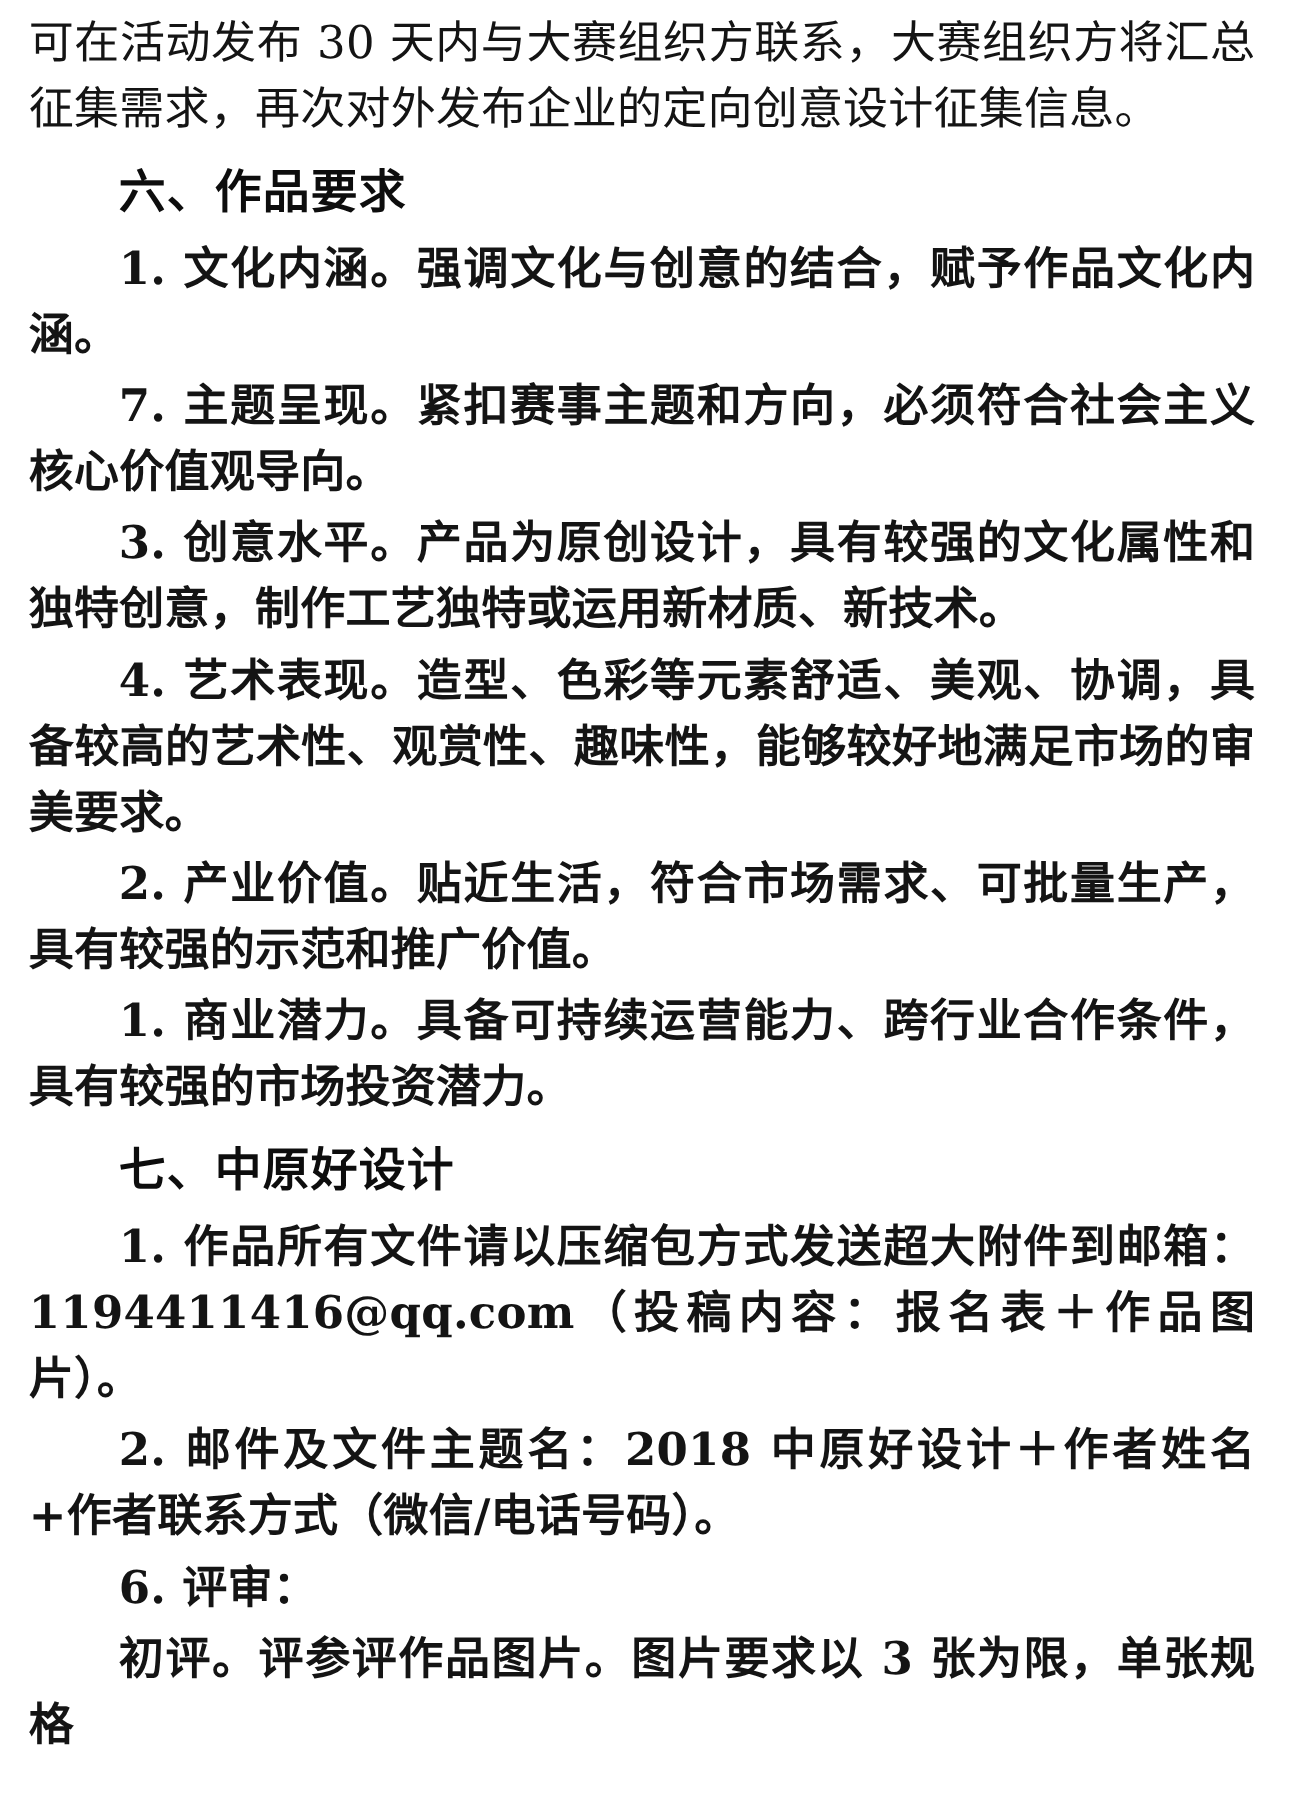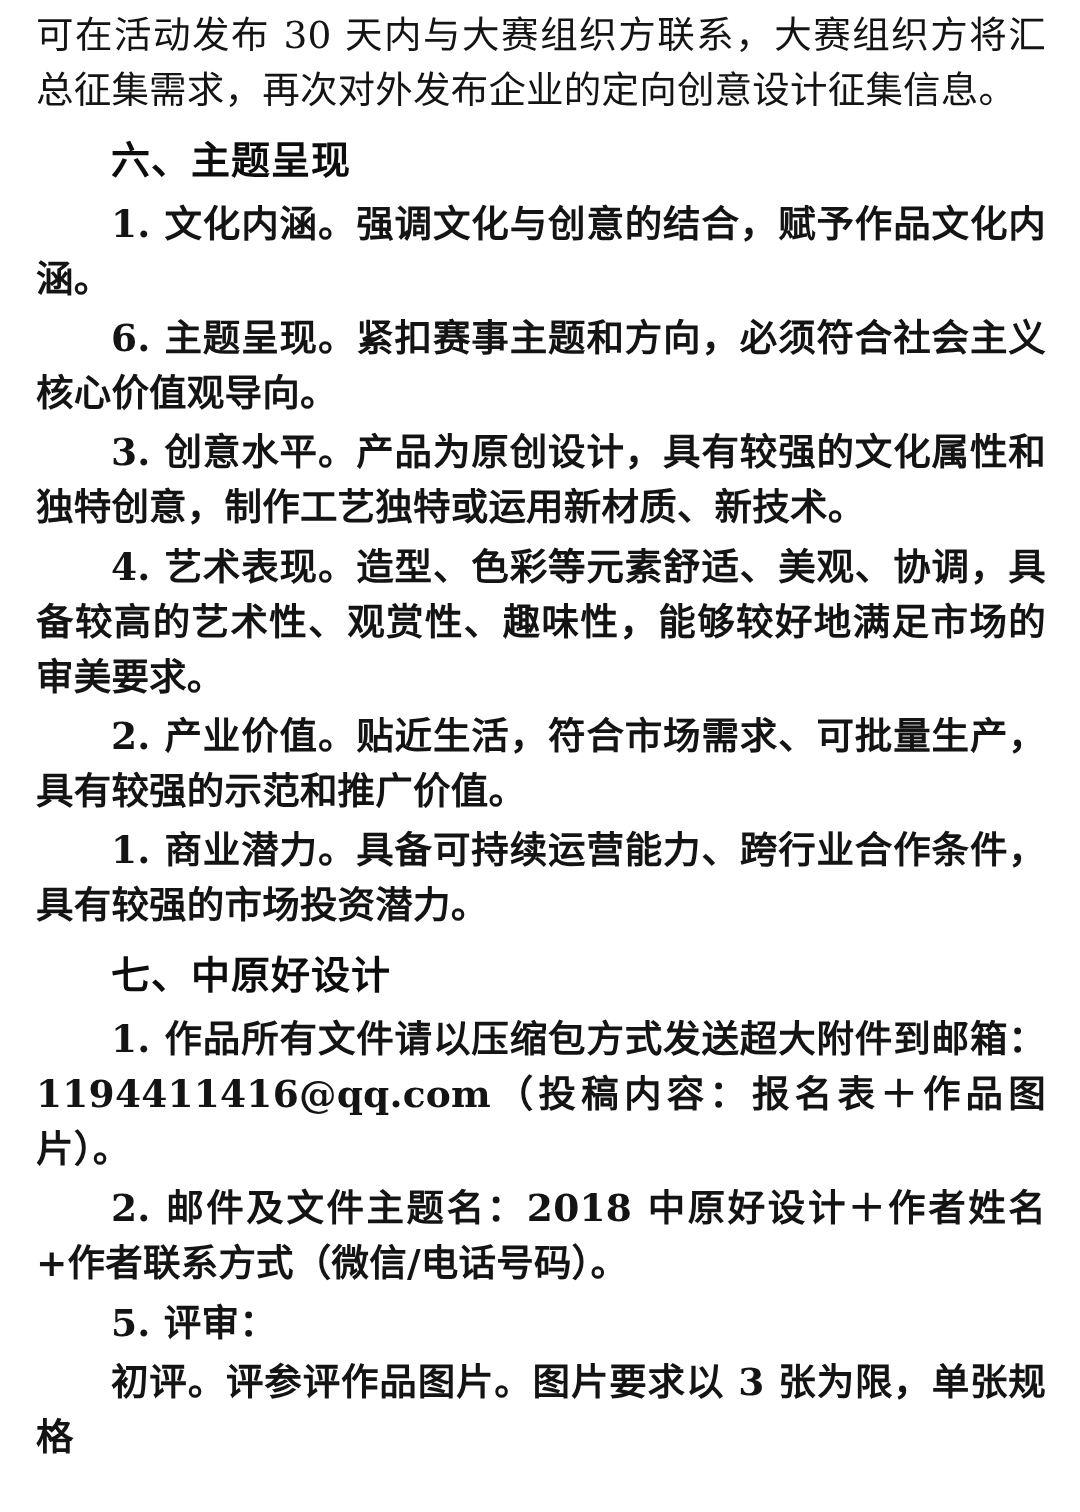--- a/index.html
+++ b/index.html
@@ -11,21 +11,21 @@
     width: 1080px;
     height: 1512px;
     font-family: "DejaVu Serif", "Liberation Serif", serif;
     color: #1a1a1a;
     overflow: hidden;
   }
   .page {
     box-sizing: border-box;
     width: 1080px;
     height: 1104px;
-    padding: 8px 34px 0 36px;
+    padding: 8px 34px 0 24px;
     background: #ffffff;
   }
   .para {
     font-size: 37.5px;
     line-height: 1.47;
     letter-spacing: 0.2px;
     margin: 0 0 4px 0;
     text-align: justify;
     text-justify: inter-ideograph;
     color: #141414;
@@ -45,29 +45,29 @@
     color: #0d0d0d;
   }
 </style>
 </head>
 <body>
 
 <div class="page">
 
   <p class="para">可在活动发布 30 天内与大赛组织方联系，大赛组织方将汇总征集需求，再次对外发布企业的定向创意设计征集信息。</p>
 
-  <h2 class="heading">六、主题呈现</h2>
+  <h2 class="heading">六、作品要求</h2>
 
   <p class="para indent">1. 文化内涵。强调文化与创意的结合，赋予作品文化内涵。</p>
-  <p class="para indent">6. 主题呈现。紧扣赛事主题和方向，必须符合社会主义核心价值观导向。</p>
+  <p class="para indent">7. 主题呈现。紧扣赛事主题和方向，必须符合社会主义核心价值观导向。</p>
   <p class="para indent">3. 创意水平。产品为原创设计，具有较强的文化属性和独特创意，制作工艺独特或运用新材质、新技术。</p>
   <p class="para indent">4. 艺术表现。造型、色彩等元素舒适、美观、协调，具备较高的艺术性、观赏性、趣味性，能够较好地满足市场的审美要求。</p>
   <p class="para indent">2. 产业价值。贴近生活，符合市场需求、可批量生产，具有较强的示范和推广价值。</p>
   <p class="para indent">1. 商业潜力。具备可持续运营能力、跨行业合作条件，具有较强的市场投资潜力。</p>
 
   <h2 class="heading">七、中原好设计</h2>
 
   <p class="para indent">1. 作品所有文件请以压缩包方式发送超大附件到邮箱：1194411416@qq.com（投稿内容：报名表＋作品图片）。</p>
   <p class="para indent">2. 邮件及文件主题名：2018 中原好设计＋作者姓名+作者联系方式（微信/电话号码）。</p>
-  <p class="para indent">5. 评审：</p>
+  <p class="para indent">6. 评审：</p>
   <p class="para indent">初评。评参评作品图片。图片要求以 3 张为限，单张规格</p>
 
 </div>
 
 </body></html>

